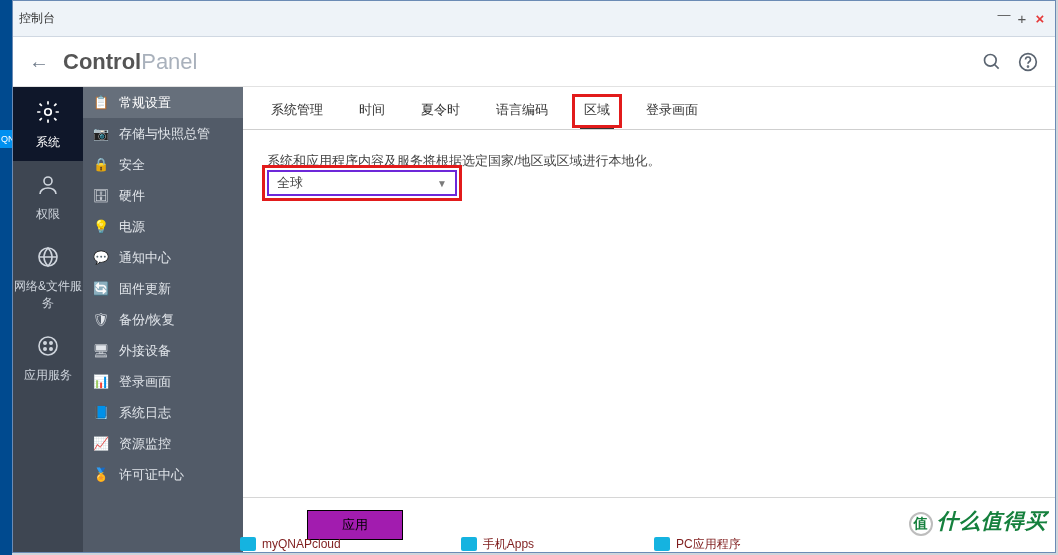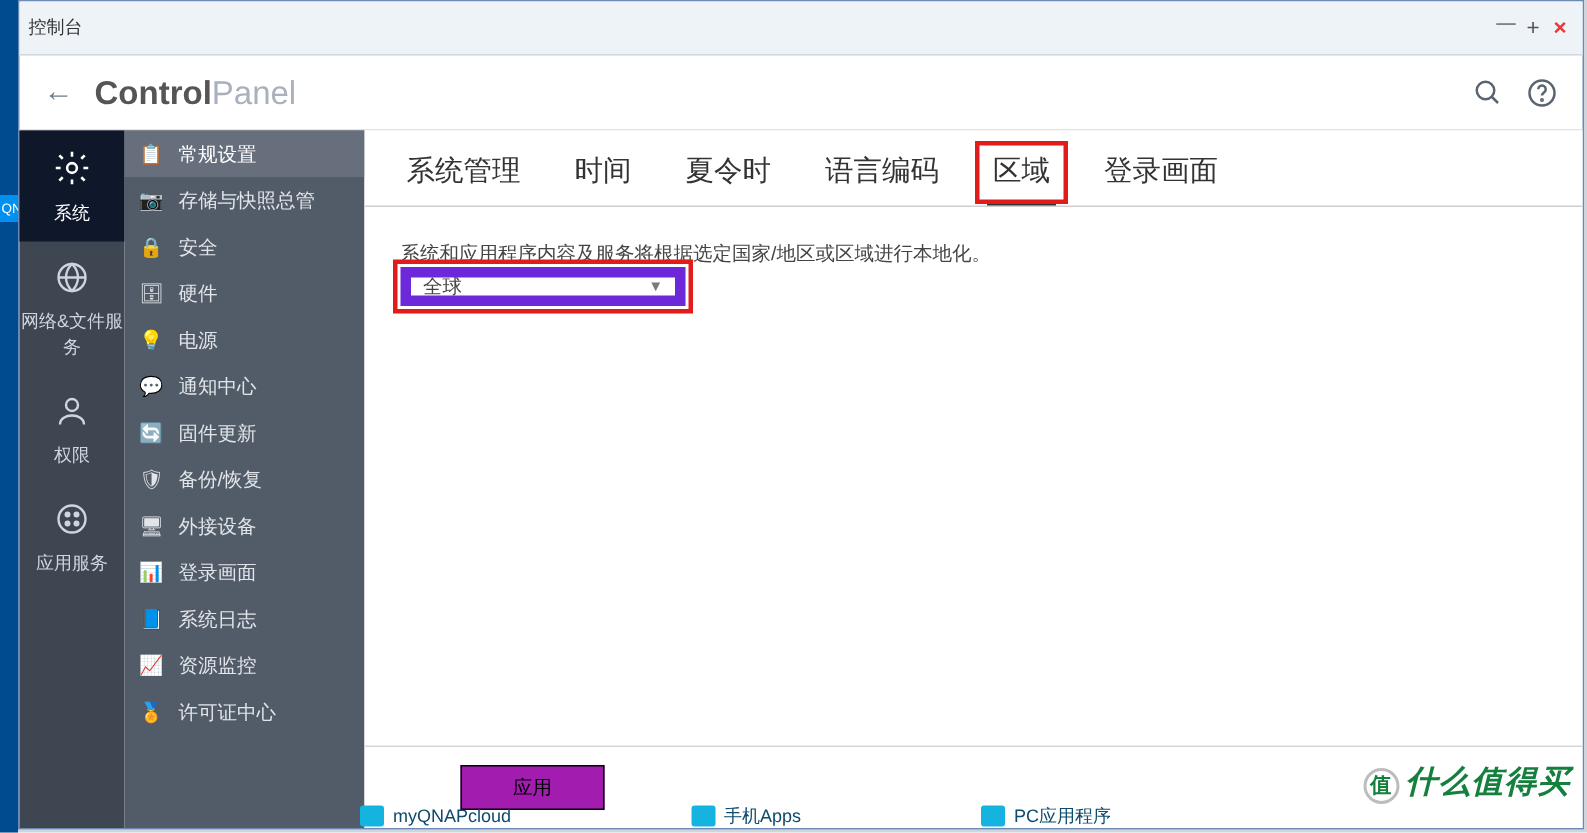--- a/index.html
+++ b/index.html
@@ -32,38 +32,38 @@
 .sm-item.active { background: #0f172a; color: #fff; }
 .sm-item .ic { display: block; margin: 0 auto 6px; }
 
 .sidebar-sub { width: 160px; background: #525b68; }
 .ss-item { height: 31px; display: flex; align-items: center; padding: 0 10px; color: #e1e5ea; font-size: 13px; cursor: pointer; gap: 10px; }
 .ss-item.active { background: #666f7b; color: #fff; }
 .ss-item .ic { width: 16px; height: 16px; flex-shrink: 0; display:flex; align-items:center; justify-content:center; font-size:13px; }
 
 .content { flex: 1; background: #fff; display: flex; flex-direction: column; position: relative; }
 .tabs { display: flex; gap: 28px; padding: 14px 24px 0; border-bottom: 1px solid #cfcfcf; }
-.tab { font-size: 19px; color: #333; padding: 0 4px 8px; cursor: pointer; position: relative; }
+.tab { font-size: 13px; color: #333; padding: 0 4px 8px; cursor: pointer; position: relative; }
 .tab.active { border-bottom: 2px solid #333; font-weight: 500; }
 .tab.highlight-box::after { content: ""; position: absolute; left: -8px; right: -8px; top: -7px; bottom: -1px; border: 3px solid #e21b1b; pointer-events: none; }
 
 .panel { padding: 22px 24px; font-size: 13px; color: #444; }
 .panel .desc { }
 .select-wrap { position: relative; display: inline-block; }
 .select-wrap::after { content: ""; position: absolute; left: -5px; right: -5px; top: -5px; bottom: -5px; border: 3px solid #e21b1b; pointer-events: none; }
-.select { width: 190px; height: 26px; border: 7px solid #6d28d9; background: #fff; display: flex; align-items: center; justify-content: space-between; padding: 0 8px; font-size: 13px; cursor: pointer; }
+.select { width: 190px; height: 26px; border: 2px solid #6d28d9; background: #fff; display: flex; align-items: center; justify-content: space-between; padding: 0 8px; font-size: 13px; cursor: pointer; }
 .select .caret { color: #7a7a7a; font-size: 10px; }
 
 .footer { border-top: 1px solid #d6d6d6; padding: 12px 24px; }
 .btn { min-width: 96px; height: 30px; border: 1px solid #000000; background: #a21caf; font-size: 13px; cursor: pointer; margin-left: 40px; }
 
 .watermark { position: absolute; right: 8px; bottom: 16px; font-size: 21px; color: #15803d; font-weight: bold; font-style: italic; letter-spacing: 1px; pointer-events: none; }
 .watermark .logo { display:inline-flex; width:24px; height:24px; border:2px solid #bdbdbd; border-radius:50%; align-items:center; justify-content:center; font-size:14px; margin-right:4px; font-style:normal; }
 
-.bottom-strip { position: absolute; left: 80px; right: 0; bottom: 2px; height: 18px; display: flex; gap: 120px; padding-left: 160px; font-size: 12px; color: #0c4a6e; align-items: center; }
+.bottom-strip { position: absolute; left: 80px; right: 0; bottom: 2px; height: 18px; display: flex; gap: 120px; padding-left: 160px; font-size: 12px; color: #7f1d1d; align-items: center; }
 .bottom-strip .itm { display: flex; align-items: center; gap: 6px; }
 .bottom-strip .bic { width: 16px; height: 14px; background: #15b3e0; border-radius: 2px; }
 </style>
 </head>
 <body>
 
 <div class="left-edge">
   <div class="tag">QN</div>
 </div>
 
@@ -98,27 +98,27 @@
     </span>
   </div>
 
   <div class="body">
     <div class="sidebar-main" id="sidebar-main">
         <div class="sm-item active"><span class="ic"><svg width="26" height="26" viewBox="0 0 24 24" fill="none" stroke="currentColor" stroke-width="1.6">
               <circle cx="12" cy="12" r="3"></circle>
               <path d="M12 2v3M12 19v3M4.2 4.2l2.1 2.1M17.7 17.7l2.1 2.1M2 12h3M19 12h3M4.2 19.8l2.1-2.1M17.7 6.3l2.1-2.1"></path>
             </svg></span><span>系统</span></div>
         <div class="sm-item"><span class="ic"><svg width="24" height="24" viewBox="0 0 24 24" fill="none" stroke="currentColor" stroke-width="1.6">
+              <circle cx="12" cy="8" r="4"></circle>
+              <path d="M4 21c0-4 4-6 8-6s8 2 8 6"></path>
+            </svg></span><span>权限</span></div>
+        <div class="sm-item"><span class="ic"><svg width="24" height="24" viewBox="0 0 24 24" fill="none" stroke="currentColor" stroke-width="1.6">
               <circle cx="12" cy="12" r="9"></circle>
               <path d="M3 12h18M12 3c2.5 2.5 4 5.5 4 9s-1.5 6.5-4 9c-2.5-2.5-4-5.5-4-9s1.5-6.5 4-9z"></path>
             </svg></span><span>网络&amp;文件服务</span></div>
-        <div class="sm-item"><span class="ic"><svg width="24" height="24" viewBox="0 0 24 24" fill="none" stroke="currentColor" stroke-width="1.6">
-              <circle cx="12" cy="8" r="4"></circle>
-              <path d="M4 21c0-4 4-6 8-6s8 2 8 6"></path>
-            </svg></span><span>权限</span></div>
         <div class="sm-item"><span class="ic"><svg width="24" height="24" viewBox="0 0 24 24" fill="none" stroke="currentColor" stroke-width="1.6">
               <circle cx="12" cy="12" r="9"></circle>
               <circle cx="9" cy="9" r="1.2" fill="currentColor"></circle>
               <circle cx="15" cy="9" r="1.2" fill="currentColor"></circle>
               <circle cx="9" cy="15" r="1.2" fill="currentColor"></circle>
               <circle cx="15" cy="15" r="1.2" fill="currentColor"></circle>
             </svg></span><span>应用服务</span></div>
       </div>
     <div class="sidebar-sub" id="sidebar-sub">
         <div class="ss-item active">

